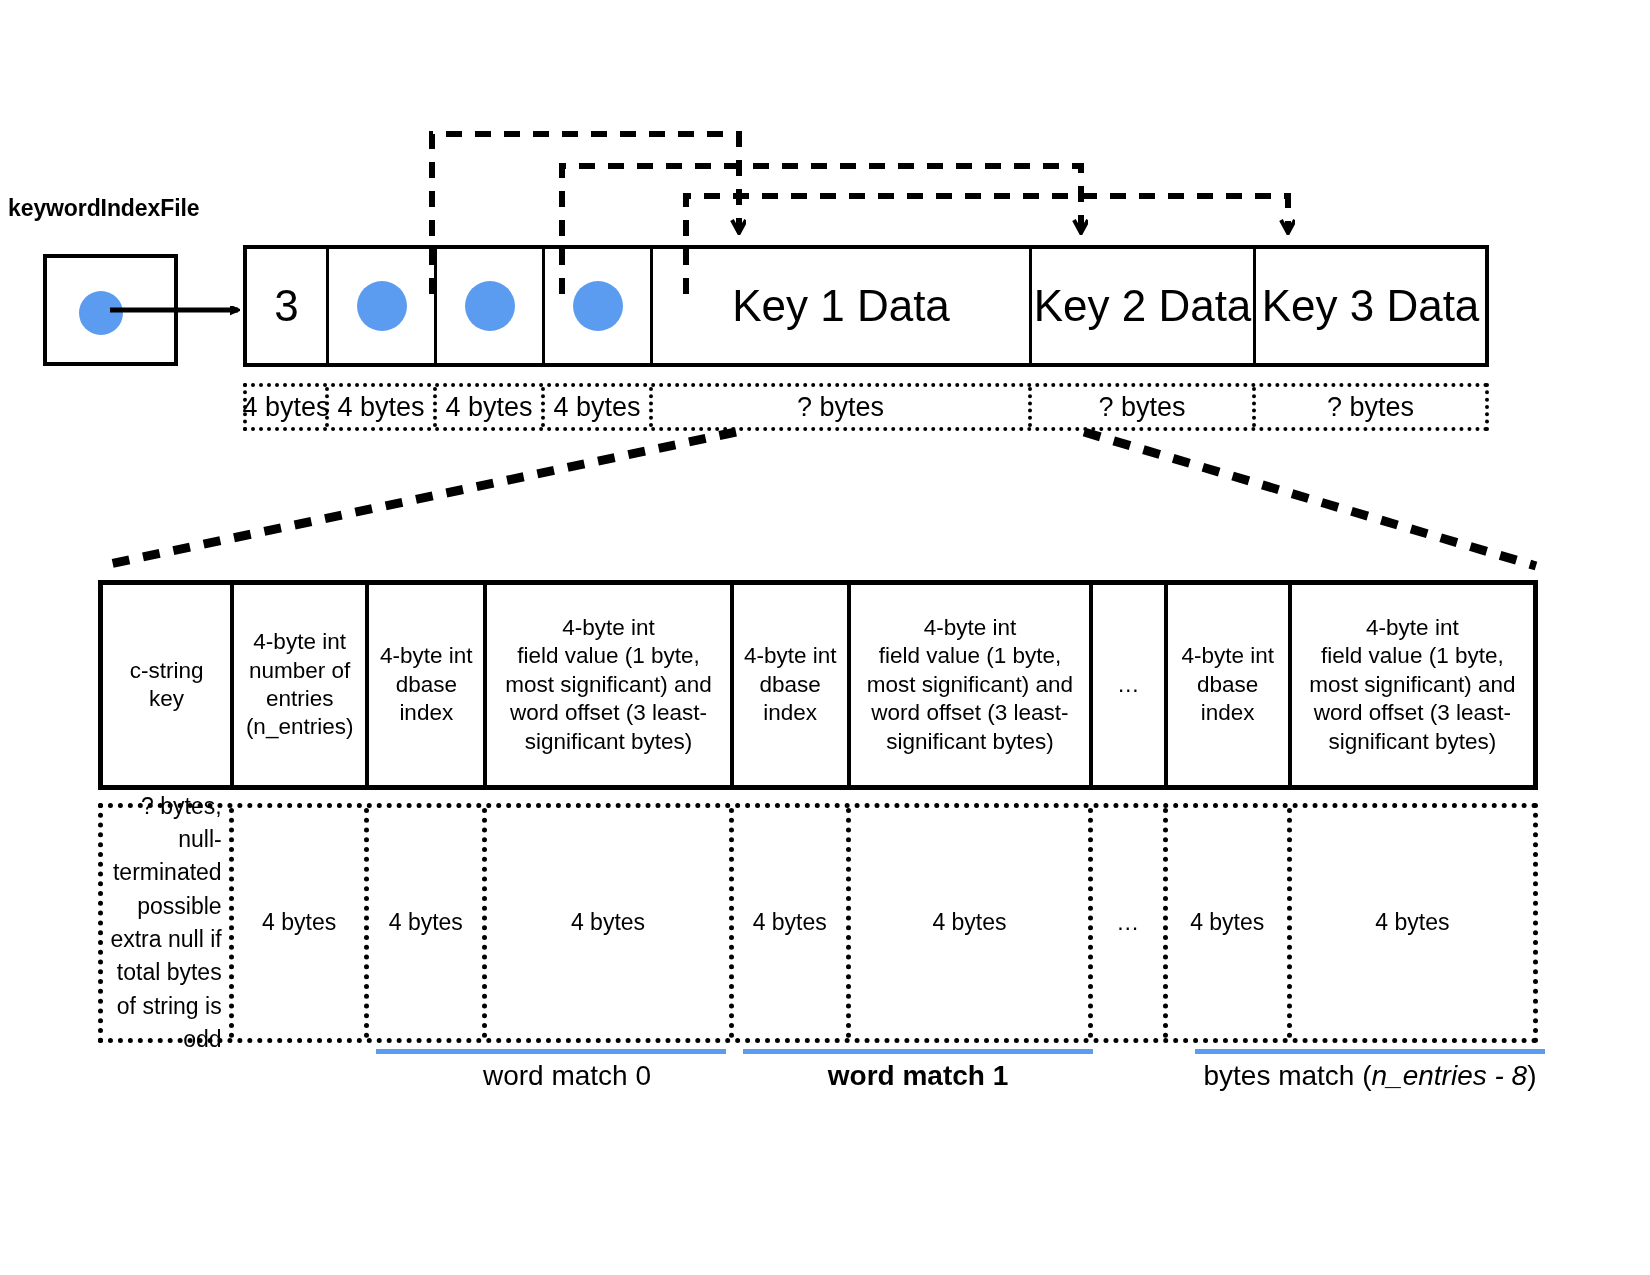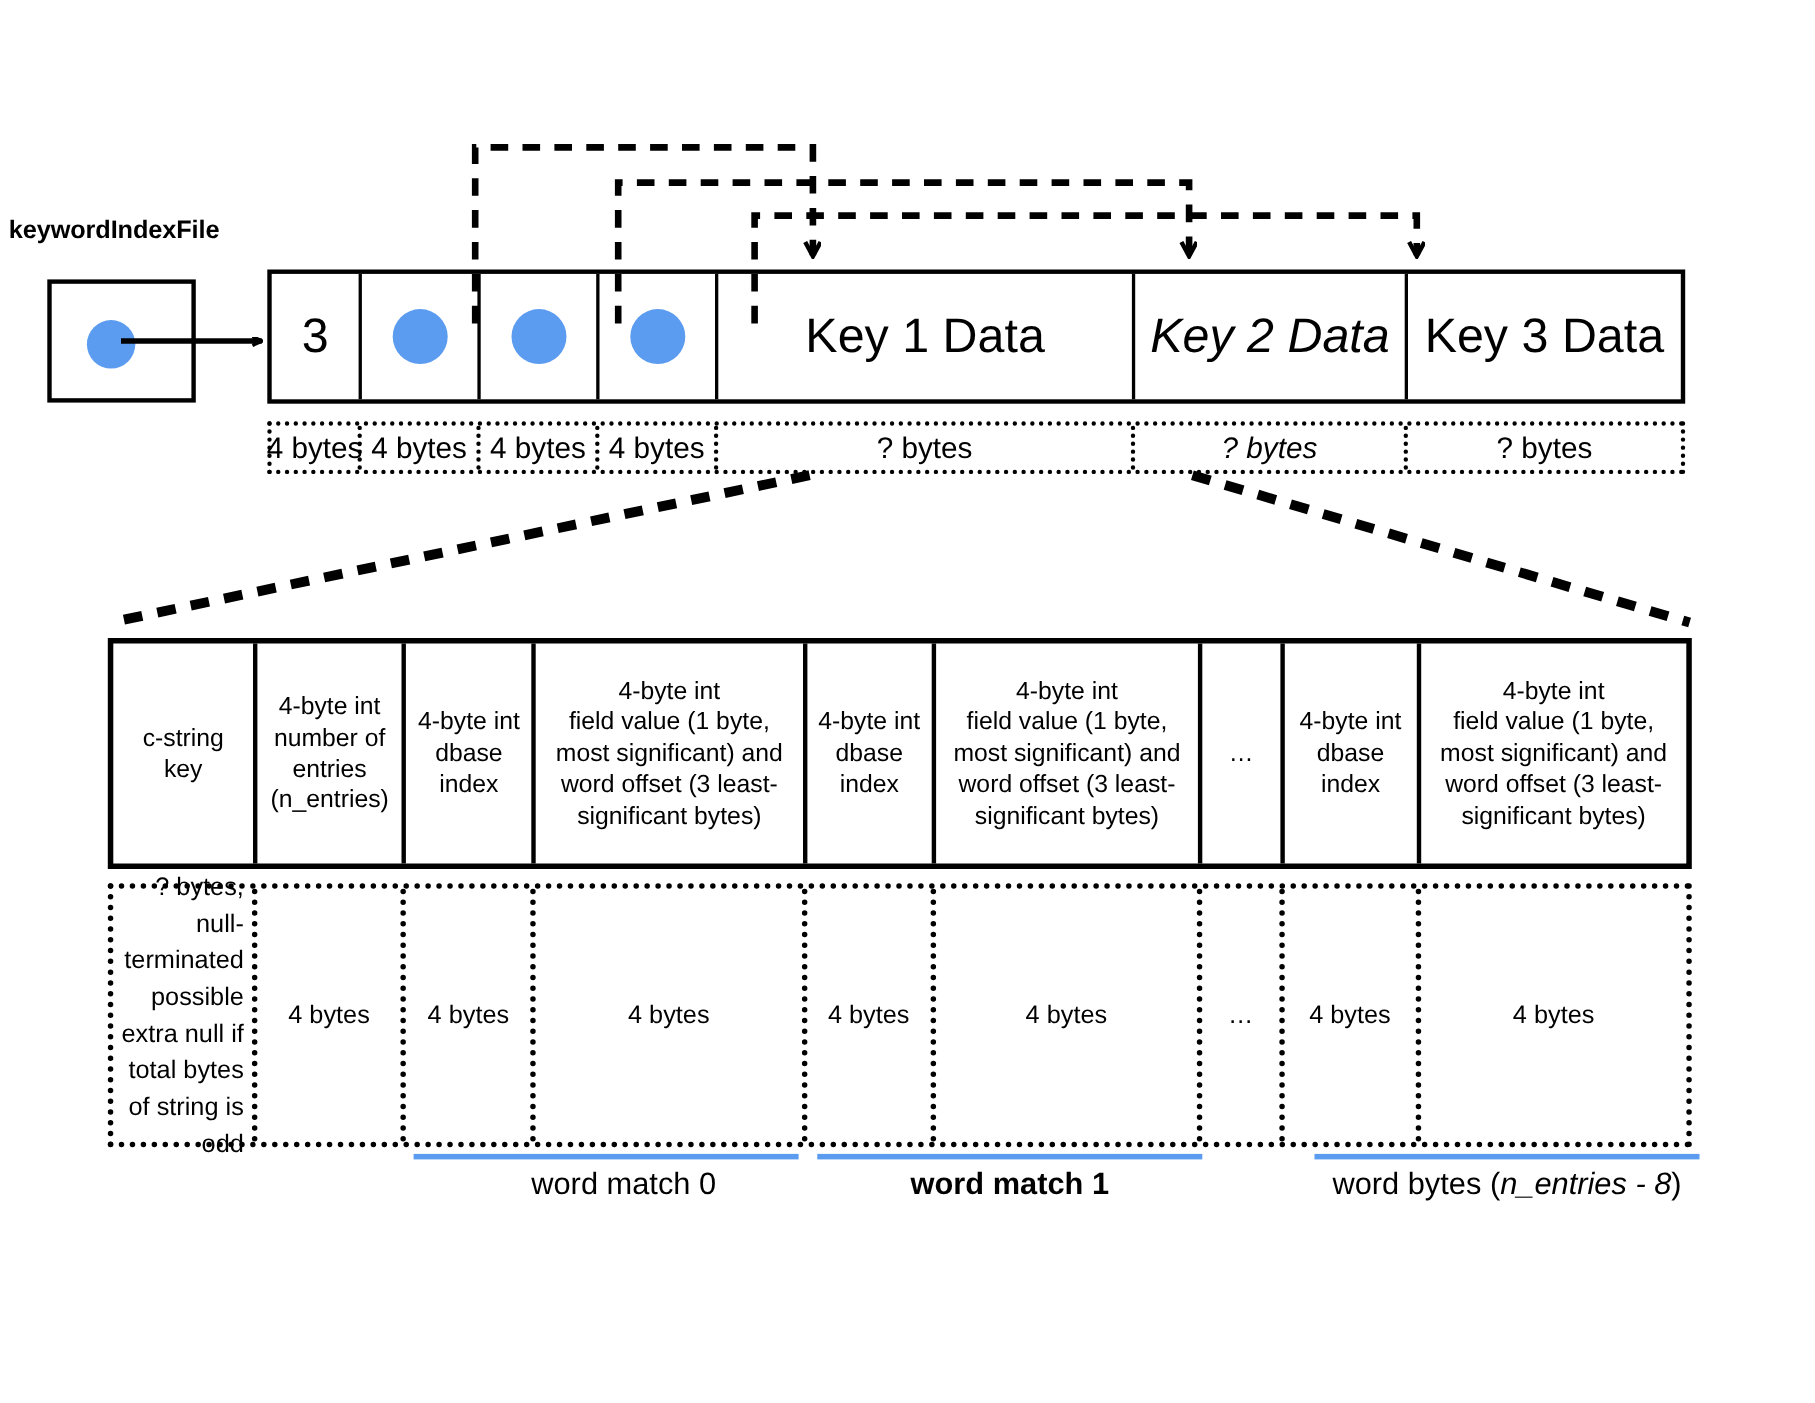--- a/index.html
+++ b/index.html
@@ -87,22 +87,22 @@
   }
   .strip .cell:last-child { border-right: none; }
   .strip .cell .dot {
     position: static;
     width: 50px;
     height: 50px;
   }
   .c-count  { width: 82px; }
   .c-ptr    { width: 108px; }
   .c-key1   { width: 379px; }
-  .c-key2   { width: 248px; font-size: 40px; font-style: italic; }
-  .c-key3   { width: 248px; }
+  .c-key2   { width: 224px; font-size: 40px; }
+  .c-key3   { width: 229px; }
 
   
   .ruler-top {
     position: absolute;
     left: 243px;
     top: 383px;
     height: 48px;
     box-sizing: border-box;
     border: 4px dotted #000;
     display: flex;
@@ -264,21 +264,21 @@
   <div class="wm-rule" style="left:743px; top:1049px; width:350px;"></div>
   <div class="wm-rule" style="left:1195px; top:1049px; width:350px;"></div>
 
   <div class="wm" style="left:392px; top:1060px; width:350px;">
     <span>word match 0</span>
   </div>
   <div class="wm" style="left:743px; top:1060px; width:350px;font-weight:bold;">
     <span>word match 1</span>
   </div>
   <div class="wm" style="left:1165px; top:1060px; width:410px;">
-    <span>word bytes (</span><i>n_entries - 8</i><span>)</span>
+    <span>bytes match (</span><i>n_entries - 8</i><span>)</span>
   </div>
 
   <svg class="overlay" viewBox="0 0 1650 1275">
     <defs>
       <marker id="arrowSolid" markerWidth="10" markerHeight="10" refX="8.5" refY="4" orient="auto" markerUnits="userSpaceOnUse">
         <path d="M0,0 L9,4 L0,8" fill="none" stroke="#000" stroke-width="3"></path>
       </marker>
       <marker id="arrowDash" markerWidth="16" markerHeight="16" refX="13" refY="7" orient="auto" markerUnits="userSpaceOnUse">
         <path d="M1,0 L14,7 L1,14" fill="none" stroke="#000" stroke-width="4"></path>
       </marker>

